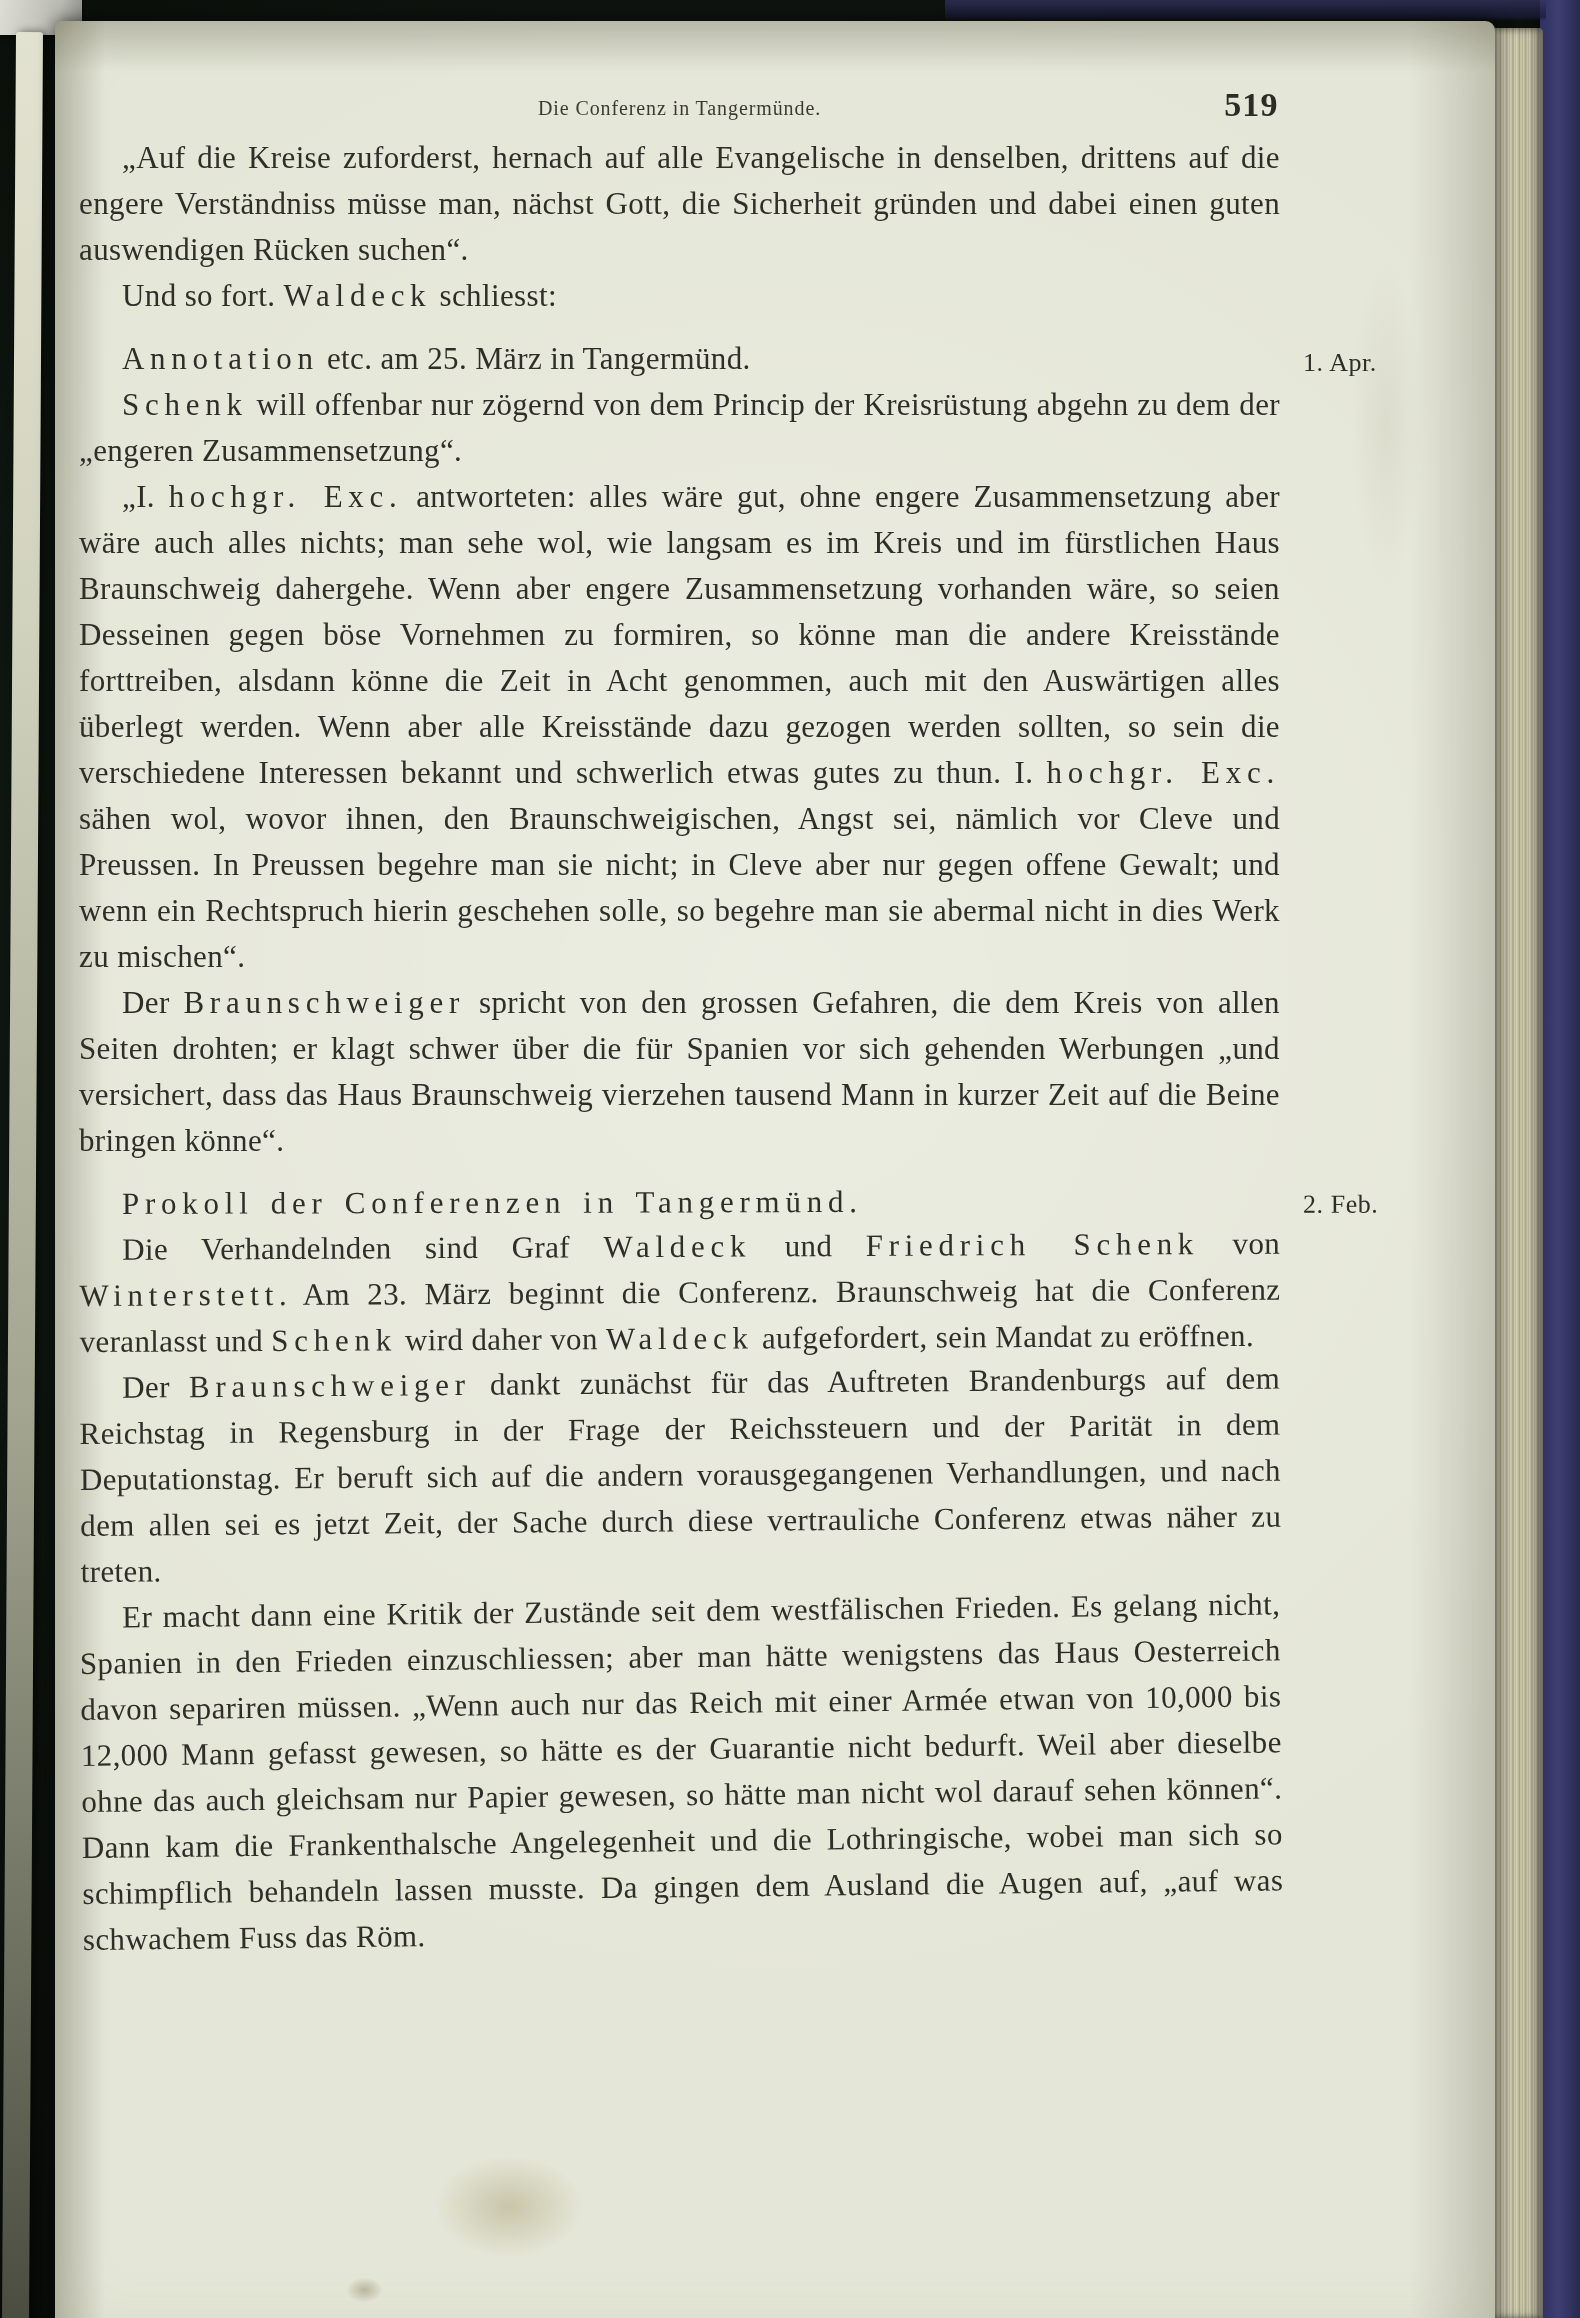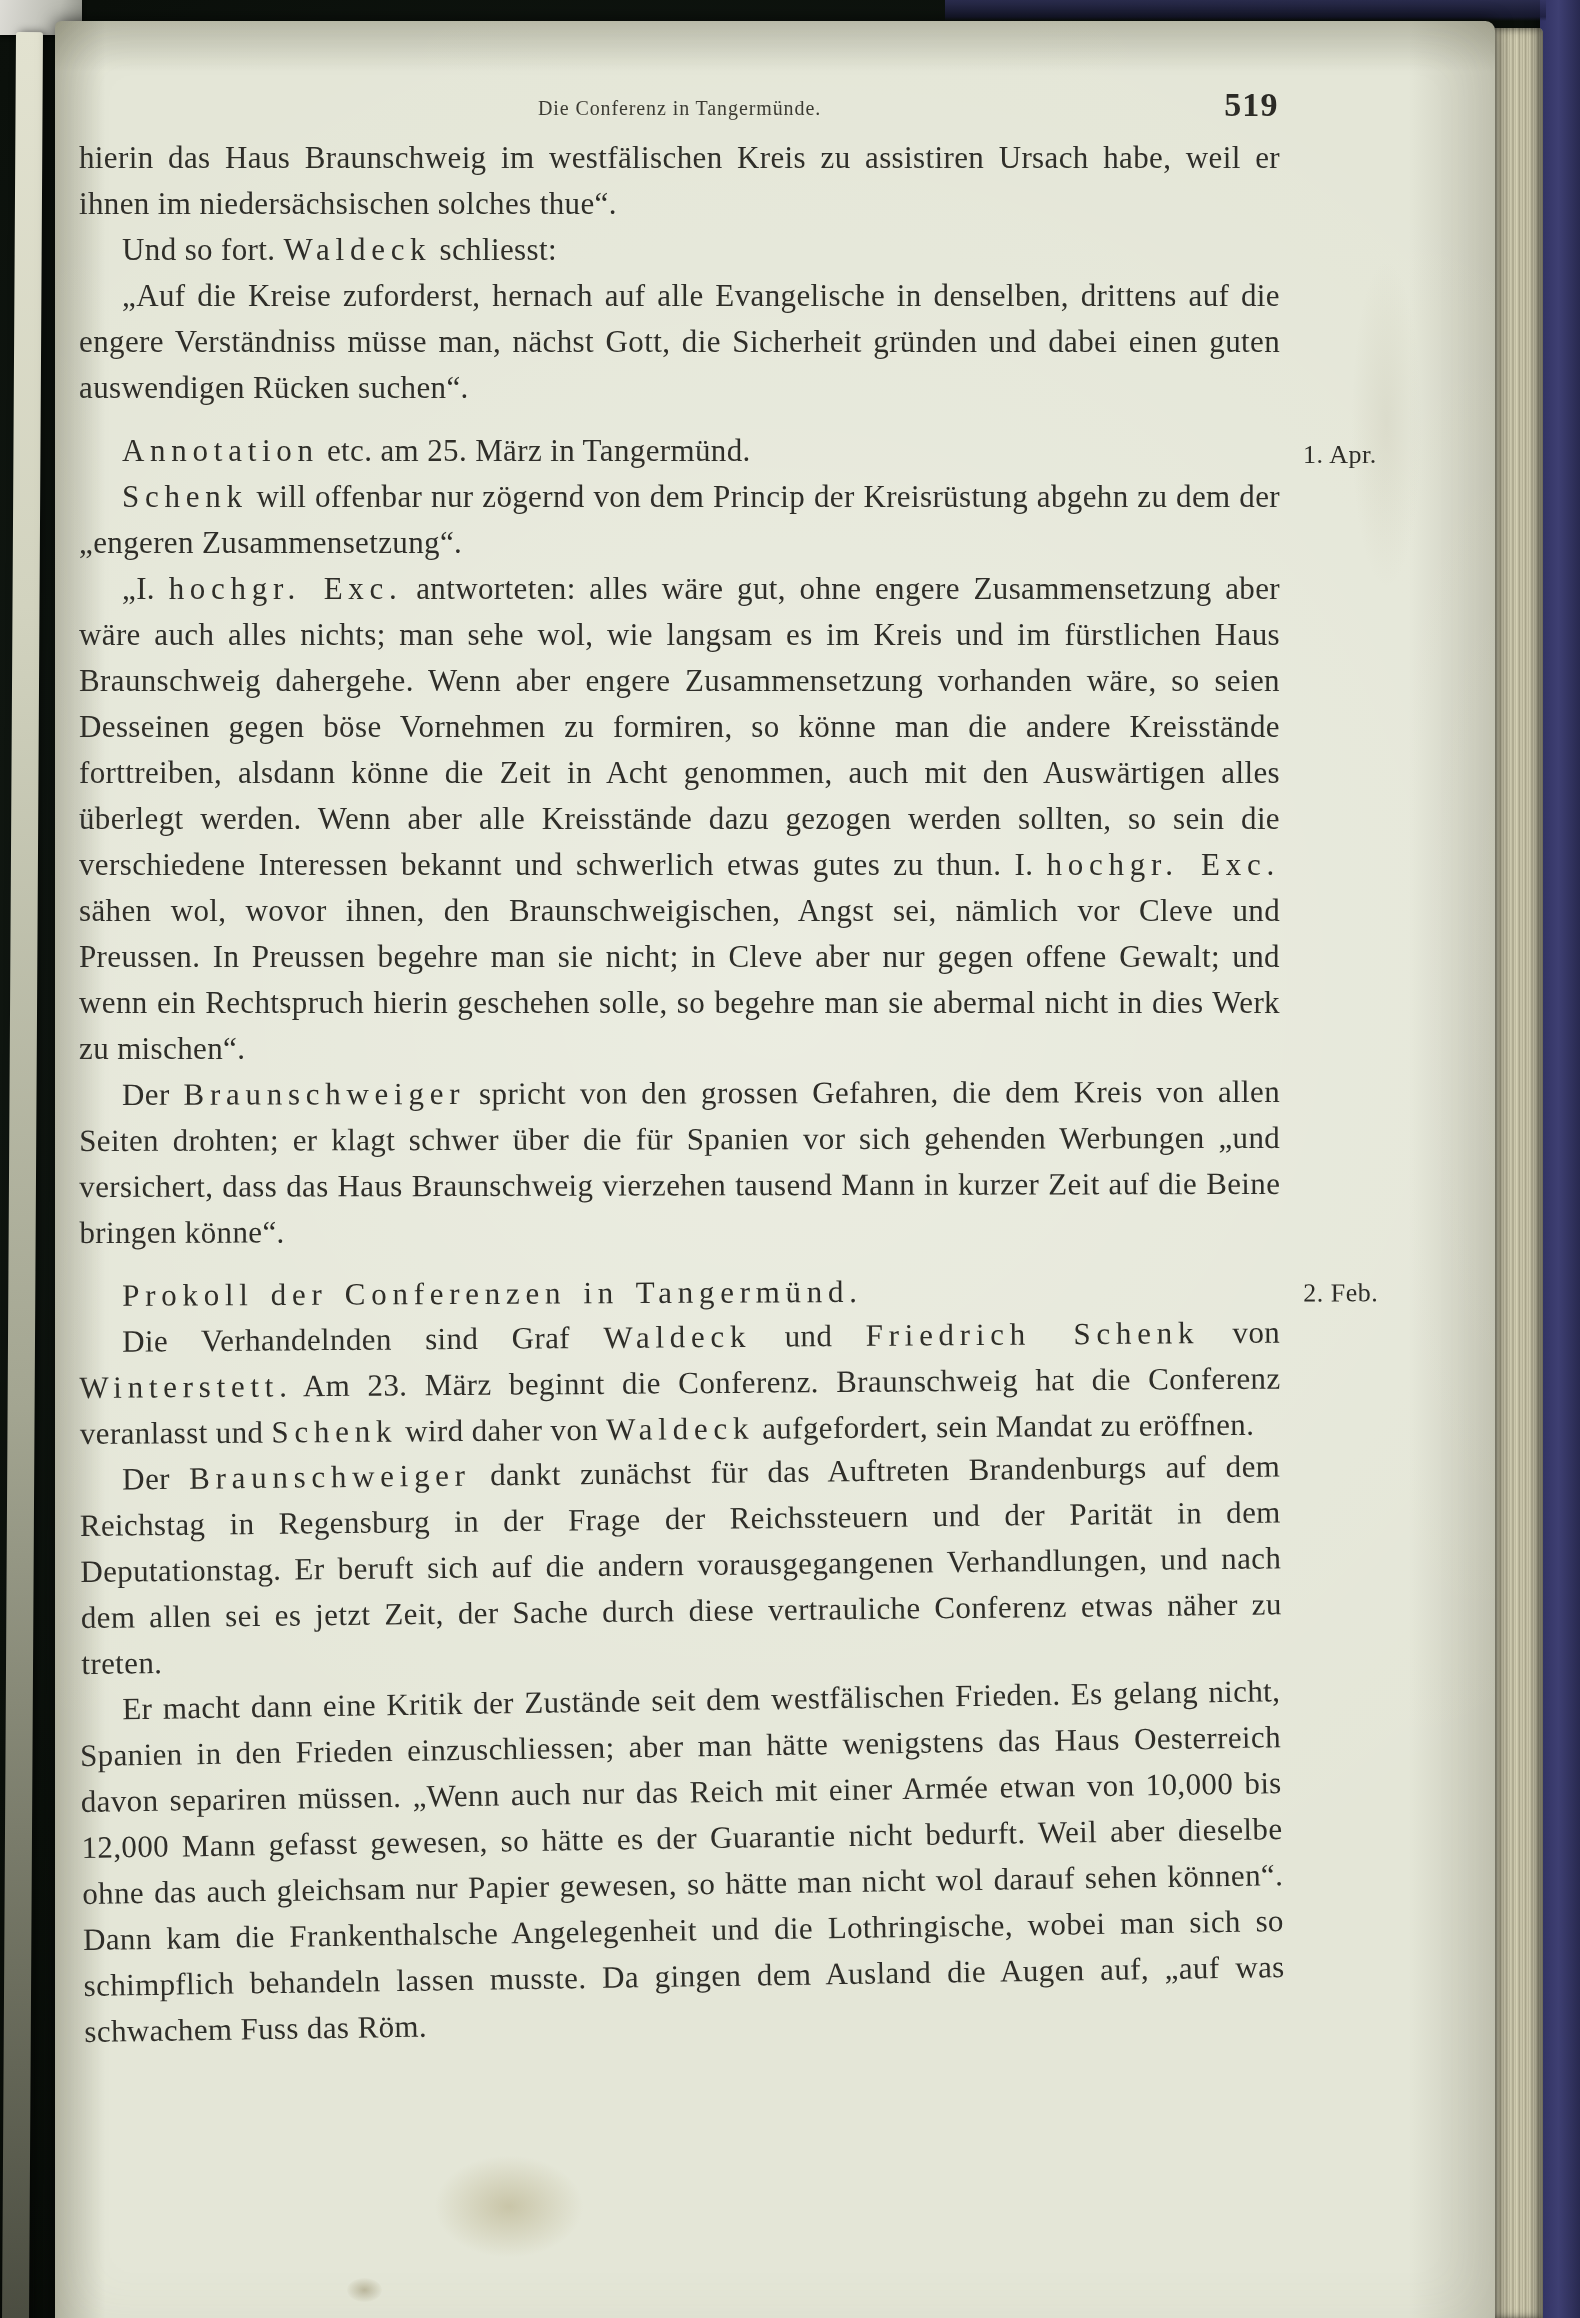--- a/index.html
+++ b/index.html
@@ -126,23 +126,22 @@
     <div class="stain stain1"></div>
     <div class="stain stain2"></div>
     <div class="stain stain3"></div>
 
     <div class="content">
       <div class="running-header">
         <span class="header-title">Die Conferenz in Tangermünde.</span>
         <span class="page-number">519</span>
       </div>
       <div class="text-block">
-          <p class=""><span>hierin das Haus Braunschweig im westfälischen Kreis zu assistiren Ursach habe, weil er ihnen im niedersächsischen solches thue“.</span></p>
+          <p class="indent"><span>„Auf die Kreise zuforderst, hernach auf alle Evangelische in denselben, drittens auf die engere Verständniss müsse man, nächst Gott, die Sicherheit gründen und dabei einen guten auswendigen Rücken suchen“.</span></p>
           <p class="indent"><span>Und so fort. </span><span class="sperr">Waldeck</span><span> schliesst:</span></p>
-          <p class="indent"><span>„Auf die Kreise zuforderst, hernach auf alle Evangelische in denselben, drittens auf die engere Verständniss müsse man, nächst Gott, die Sicherheit gründen und dabei einen guten auswendigen Rücken suchen“.</span></p>
           <p class="indent section"><span class="sperr">Annotation</span><span> etc. am 25. März in Tangermünd.</span><span class="margin-note">1. Apr.</span></p>
           <p class="indent"><span class="sperr">Schenk</span><span> will offenbar nur zögernd von dem Princip der Kreisrüstung abgehn zu dem der „engeren Zusammensetzung“.</span></p>
           <p class="indent"><span>„I. </span><span class="sperr">hochgr. Exc.</span><span> antworteten: alles wäre gut, ohne engere Zusammensetzung aber wäre auch alles nichts; man sehe wol, wie langsam es im Kreis und im fürstlichen Haus Braunschweig dahergehe. Wenn aber engere Zusammensetzung vorhanden wäre, so seien Desseinen gegen böse Vornehmen zu formiren, so könne man die andere Kreisstände forttreiben, alsdann könne die Zeit in Acht genommen, auch mit den Auswärtigen alles überlegt werden. Wenn aber alle Kreisstände dazu gezogen werden sollten, so sein die verschiedene Interessen bekannt und schwerlich etwas gutes zu thun. I. </span><span class="sperr">hochgr. Exc.</span><span> sähen wol, wovor ihnen, den Braunschweigischen, Angst sei, nämlich vor Cleve und Preussen. In Preussen begehre man sie nicht; in Cleve aber nur gegen offene Gewalt; und wenn ein Rechtspruch hierin geschehen solle, so begehre man sie abermal nicht in dies Werk zu mischen“.</span></p>
           <p class="indent"><span>Der </span><span class="sperr">Braunschweiger</span><span> spricht von den grossen Gefahren, die dem Kreis von allen Seiten drohten; er klagt schwer über die für Spanien vor sich gehenden Werbungen „und versichert, dass das Haus Braunschweig vierzehen tausend Mann in kurzer Zeit auf die Beine bringen könne“.</span></p>
           <p class="indent section"><span class="sperr">Prokoll der Conferenzen in Tangermünd.</span><span class="margin-note">2. Feb.</span></p>
           <p class="indent"><span>Die Verhandelnden sind Graf </span><span class="sperr">Waldeck</span><span> und </span><span class="sperr">Friedrich Schenk</span><span> von </span><span class="sperr">Winterstett</span><span>. Am 23. März beginnt die Conferenz. Braunschweig hat die Conferenz veranlasst und </span><span class="sperr">Schenk</span><span> wird daher von </span><span class="sperr">Waldeck</span><span> aufgefordert, sein Mandat zu eröffnen.</span></p>
           <p class="indent"><span>Der </span><span class="sperr">Braunschweiger</span><span> dankt zunächst für das Auftreten Brandenburgs auf dem Reichstag in Regensburg in der Frage der Reichssteuern und der Parität in dem Deputationstag. Er beruft sich auf die andern vorausgegangenen Verhandlungen, und nach dem allen sei es jetzt Zeit, der Sache durch diese vertrauliche Conferenz etwas näher zu treten.</span></p>
           <p class="indent"><span>Er macht dann eine Kritik der Zustände seit dem westfälischen Frieden. Es gelang nicht, Spanien in den Frieden einzuschliessen; aber man hätte wenigstens das Haus Oesterreich davon separiren müssen. „Wenn auch nur das Reich mit einer Armée etwan von 10,000 bis 12,000 Mann gefasst gewesen, so hätte es der Guarantie nicht bedurft. Weil aber dieselbe ohne das auch gleichsam nur Papier gewesen, so hätte man nicht wol darauf sehen können“. Dann kam die Frankenthalsche Angelegenheit und die Lothringische, wobei man sich so schimpflich behandeln lassen musste. Da gingen dem Ausland die Augen auf, „auf was schwachem Fuss das Röm.</span></p>
         </div>
     </div>

